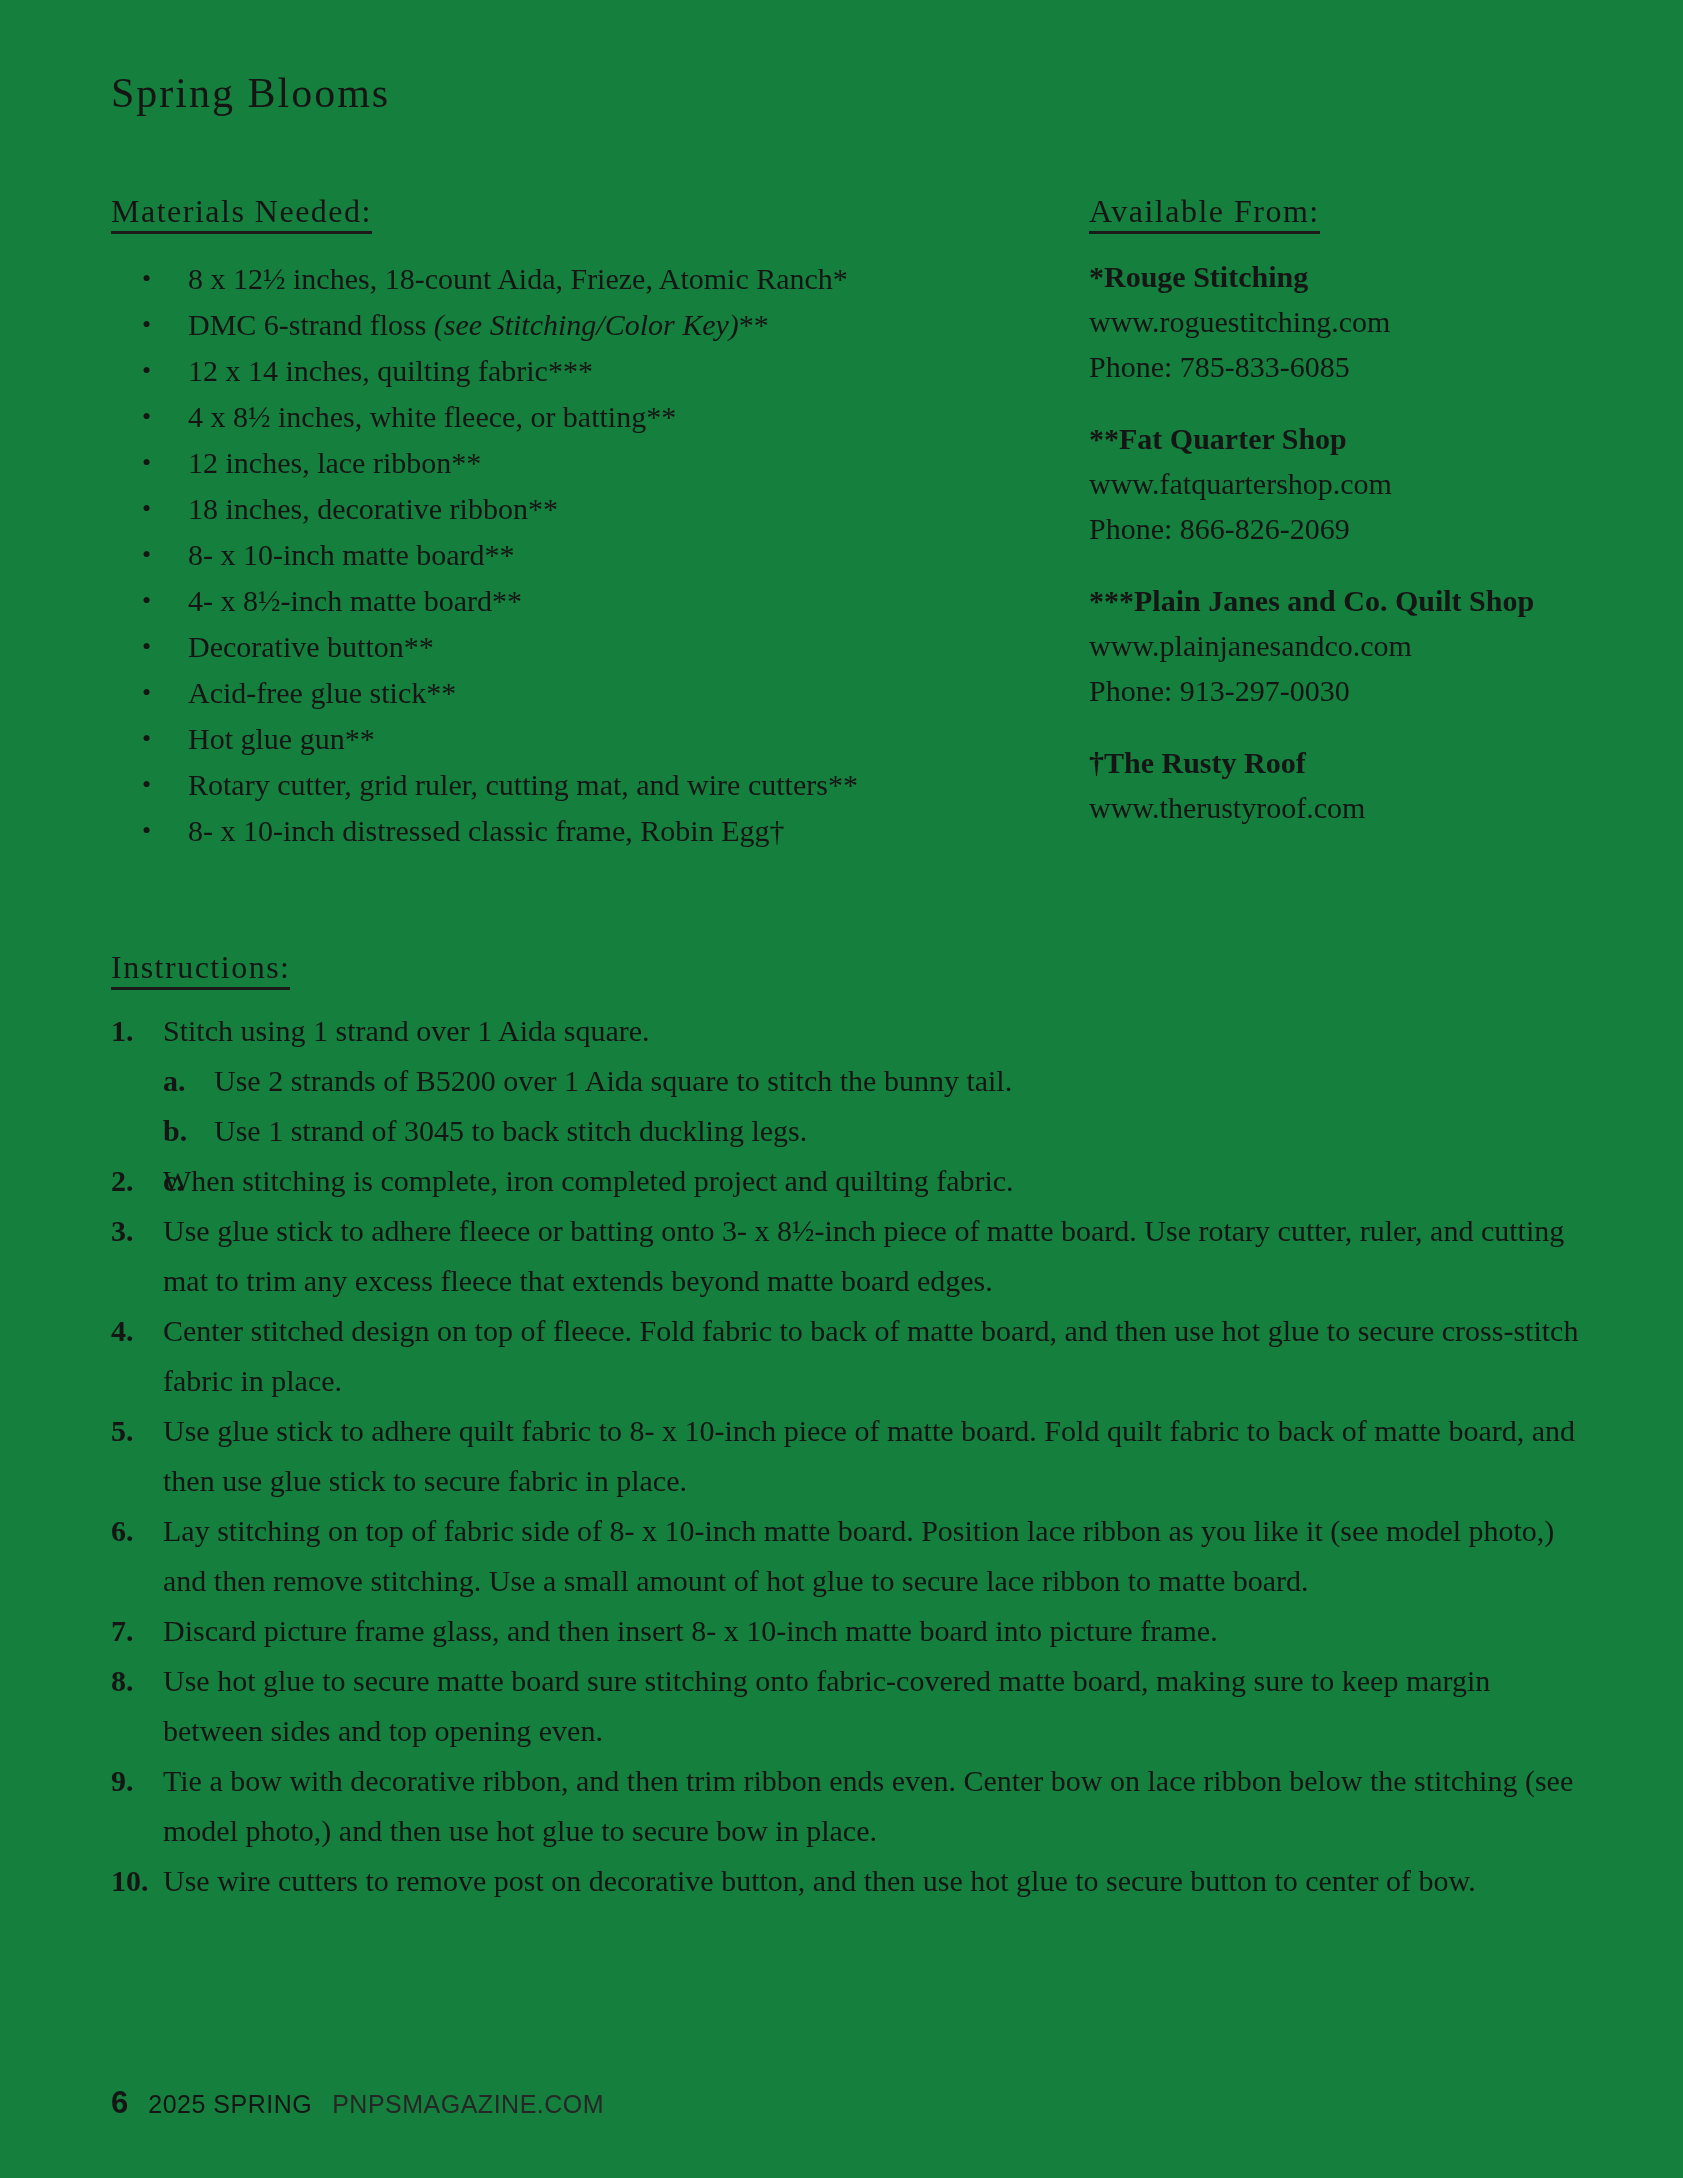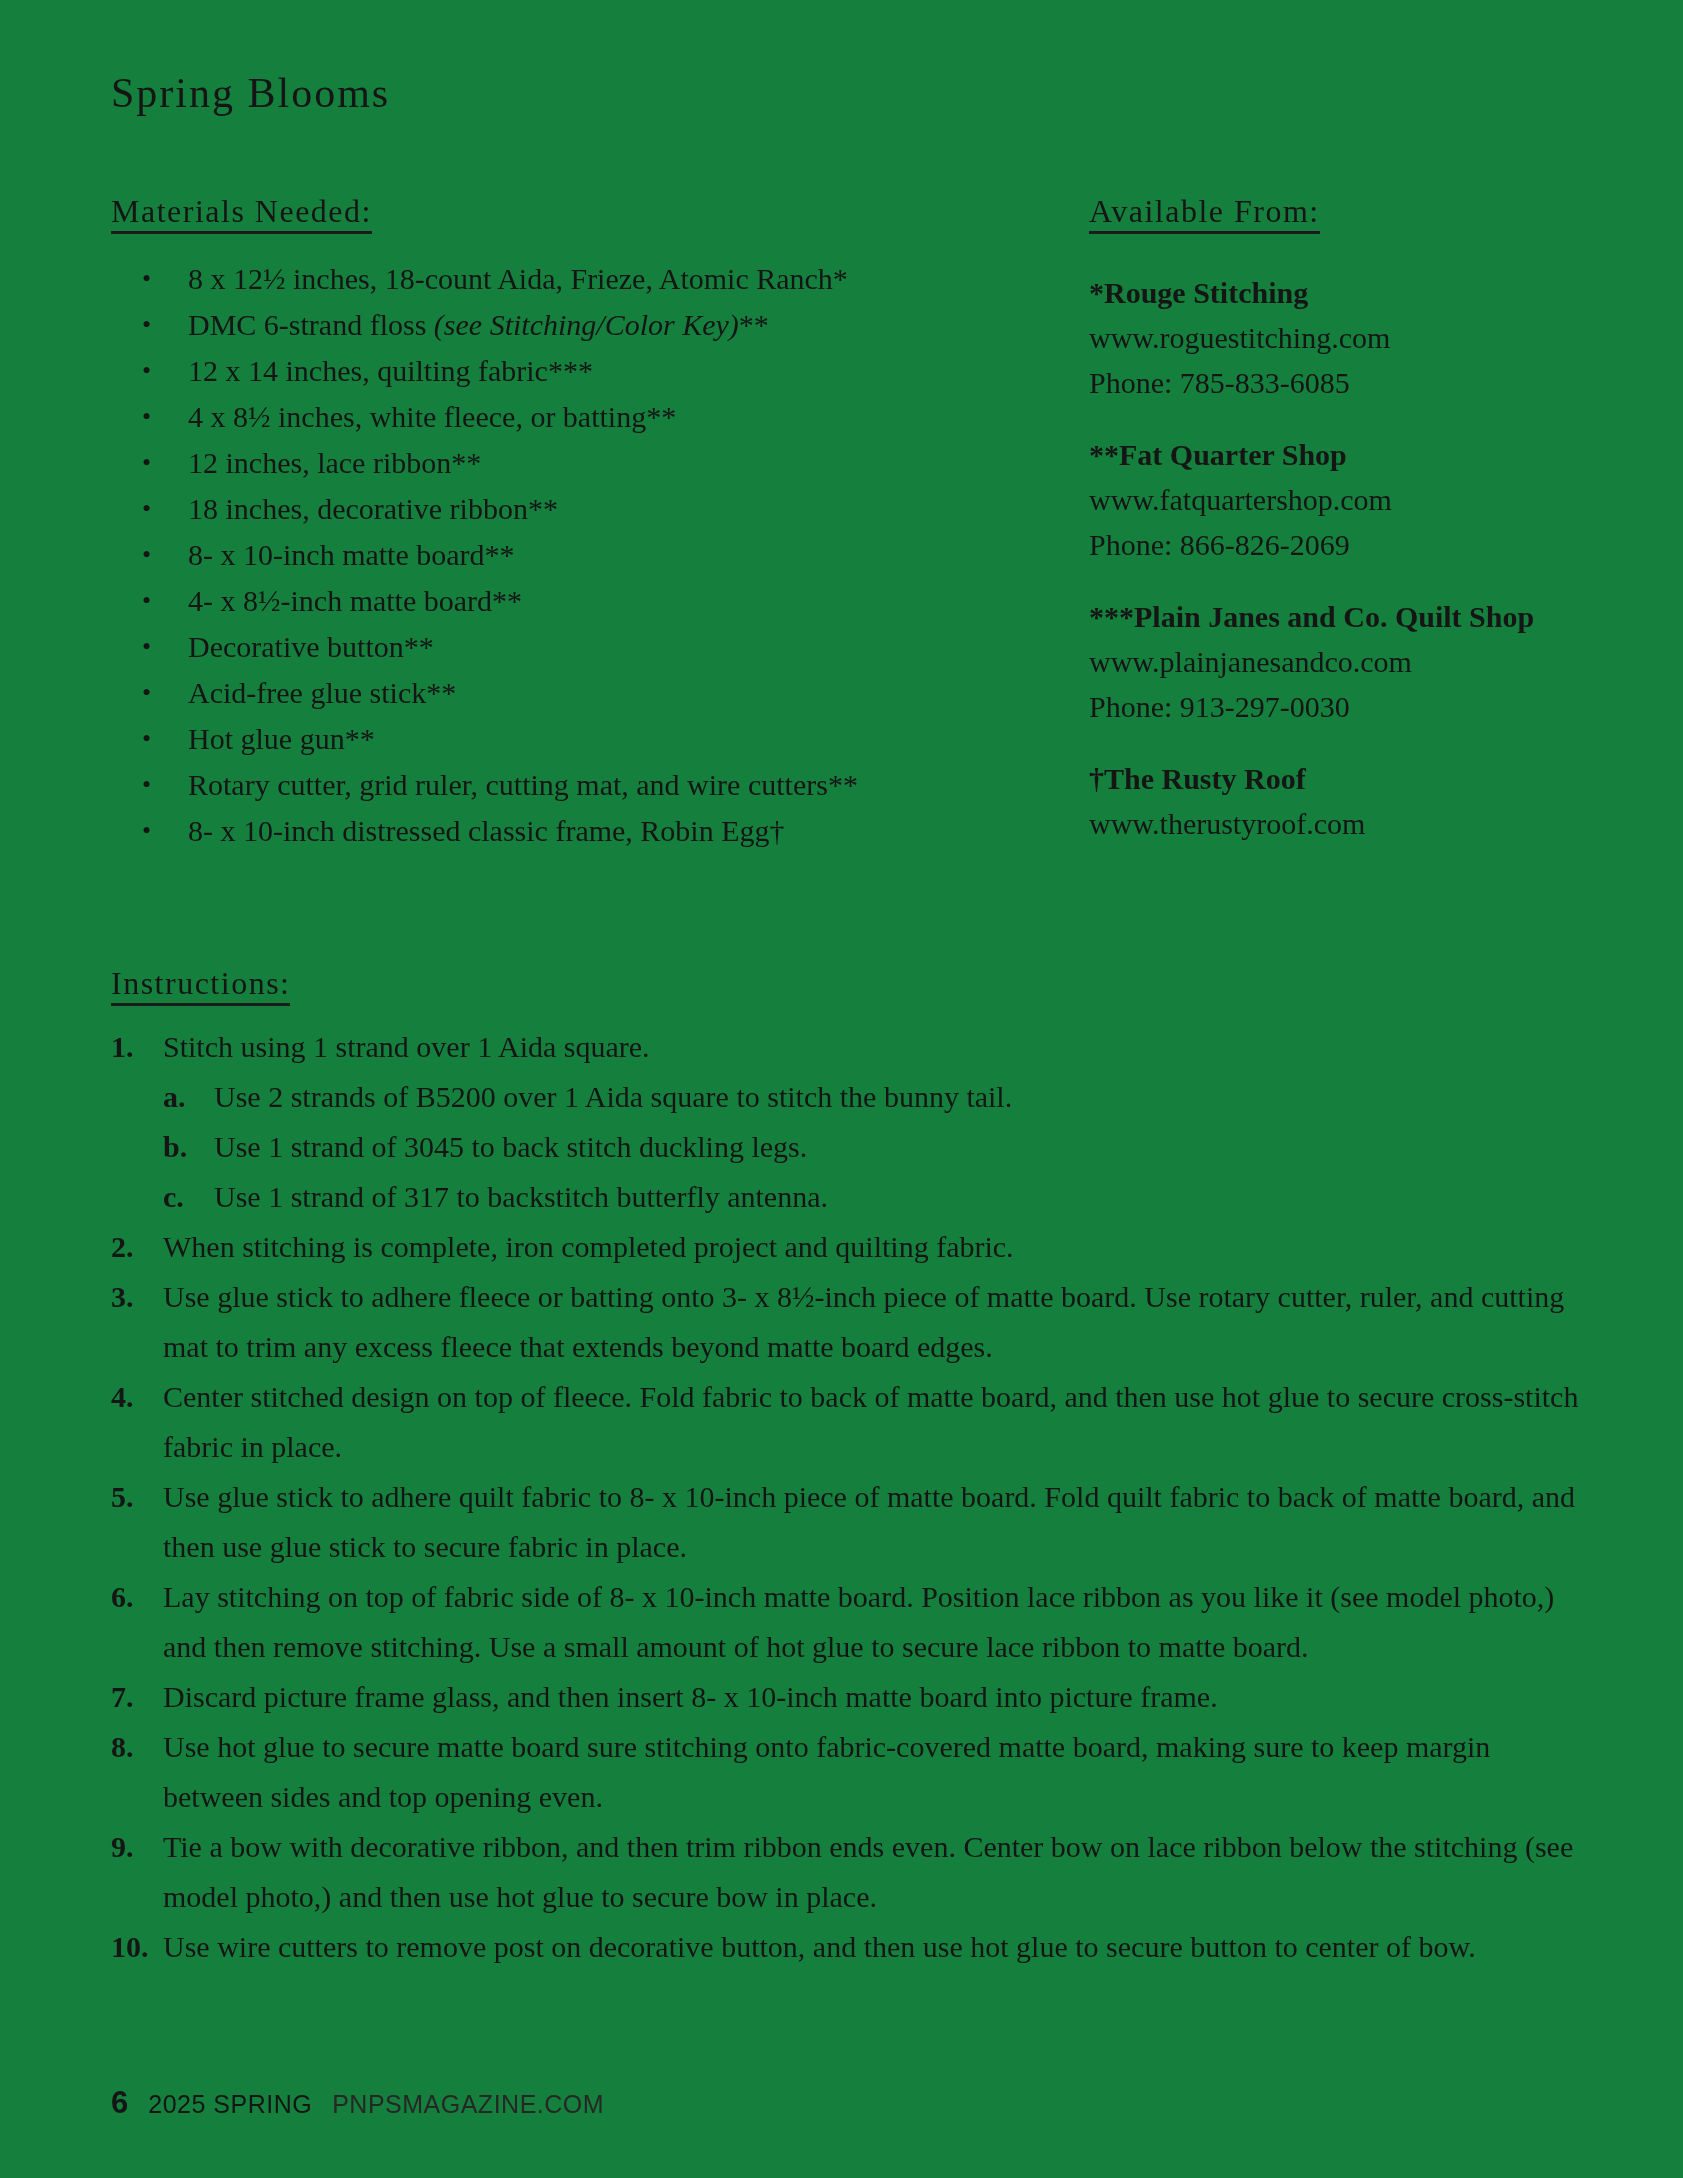--- a/index.html
+++ b/index.html
@@ -44,21 +44,21 @@
   .material-item .bullet {
     flex: none;
     width: 77px;
     padding-left: 31px;
     box-sizing: border-box;
     font-size: 26px;
   }
   .material-item i { font-style: italic; }
 
   
-  .vendors-list { margin-top: 36px; }
+  .vendors-list { margin-top: 20px; }
   .vendor-group { margin-bottom: 27px; }
   .vendor-name { font-weight: bold; font-size: 30px; line-height: 45px; }
   .vendor-line { font-size: 30px; line-height: 45px; }
 
   
   .instructions { margin-top: 91px; }
   .steps { margin-top: 16px; width: 1477px; }
   .step { position: relative; padding-left: 52px; font-size: 30px; line-height: 50px; }
   .step-num { position: absolute; left: 0; top: 0; font-weight: bold; }
   .substeps { }
@@ -180,21 +180,20 @@
               <div class="substep">
     <span class="substep-num">a.</span>
     <span class="substep-text">Use 2 strands of B5200 over 1 Aida square to stitch the bunny tail.</span>
   </div>
               <div class="substep">
     <span class="substep-num">b.</span>
     <span class="substep-text">Use 1 strand of 3045 to back stitch duckling legs.</span>
   </div>
               <div class="substep">
     <span class="substep-num">c.</span>
-    <span class="substep-text">Use 1 strand of 317 to backstitch butterfly antenna.</span>
   </div>
             </div>
   </div>
           <div class="step">
     <span class="step-num">2.</span>
     <span class="step-text">When stitching is complete, iron completed project and quilting fabric.</span>
     
   </div>
           <div class="step">
     <span class="step-num">3.</span>

